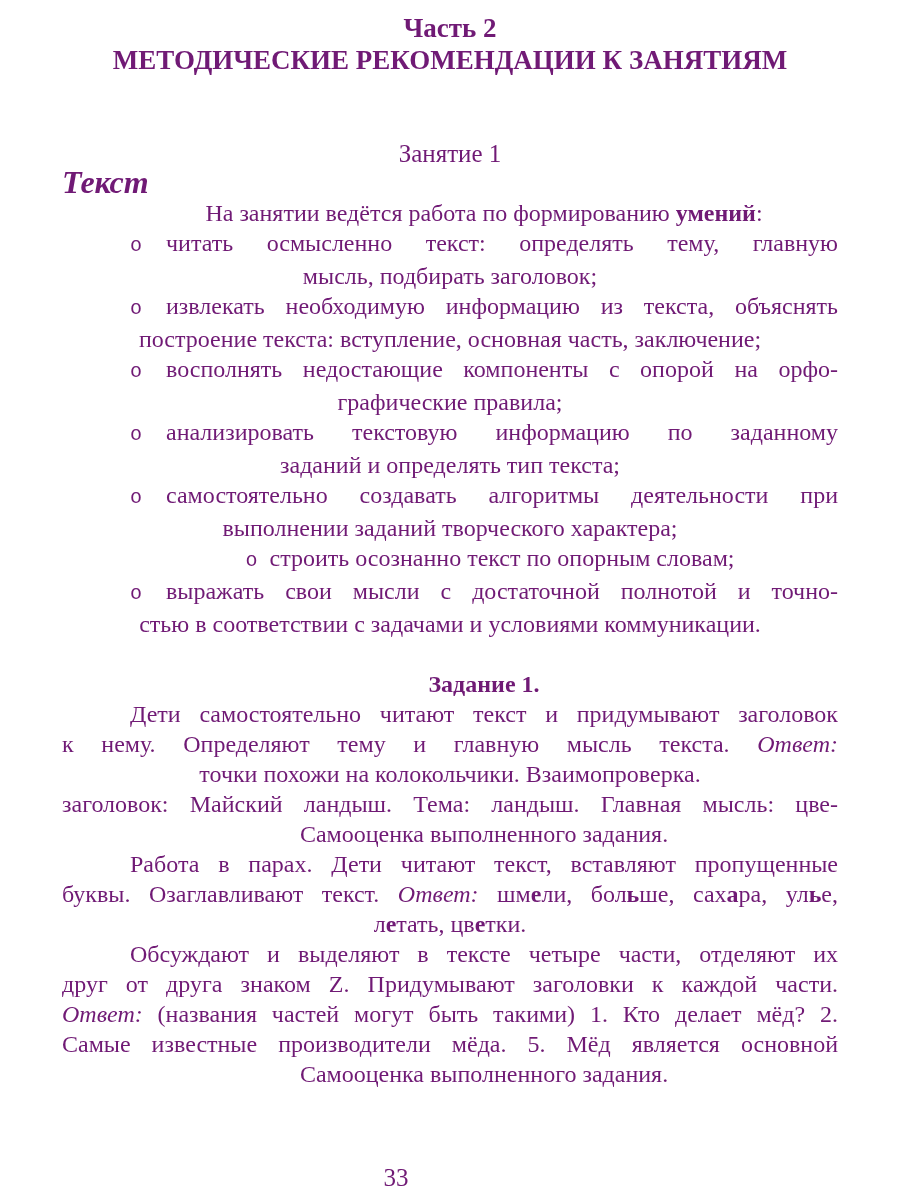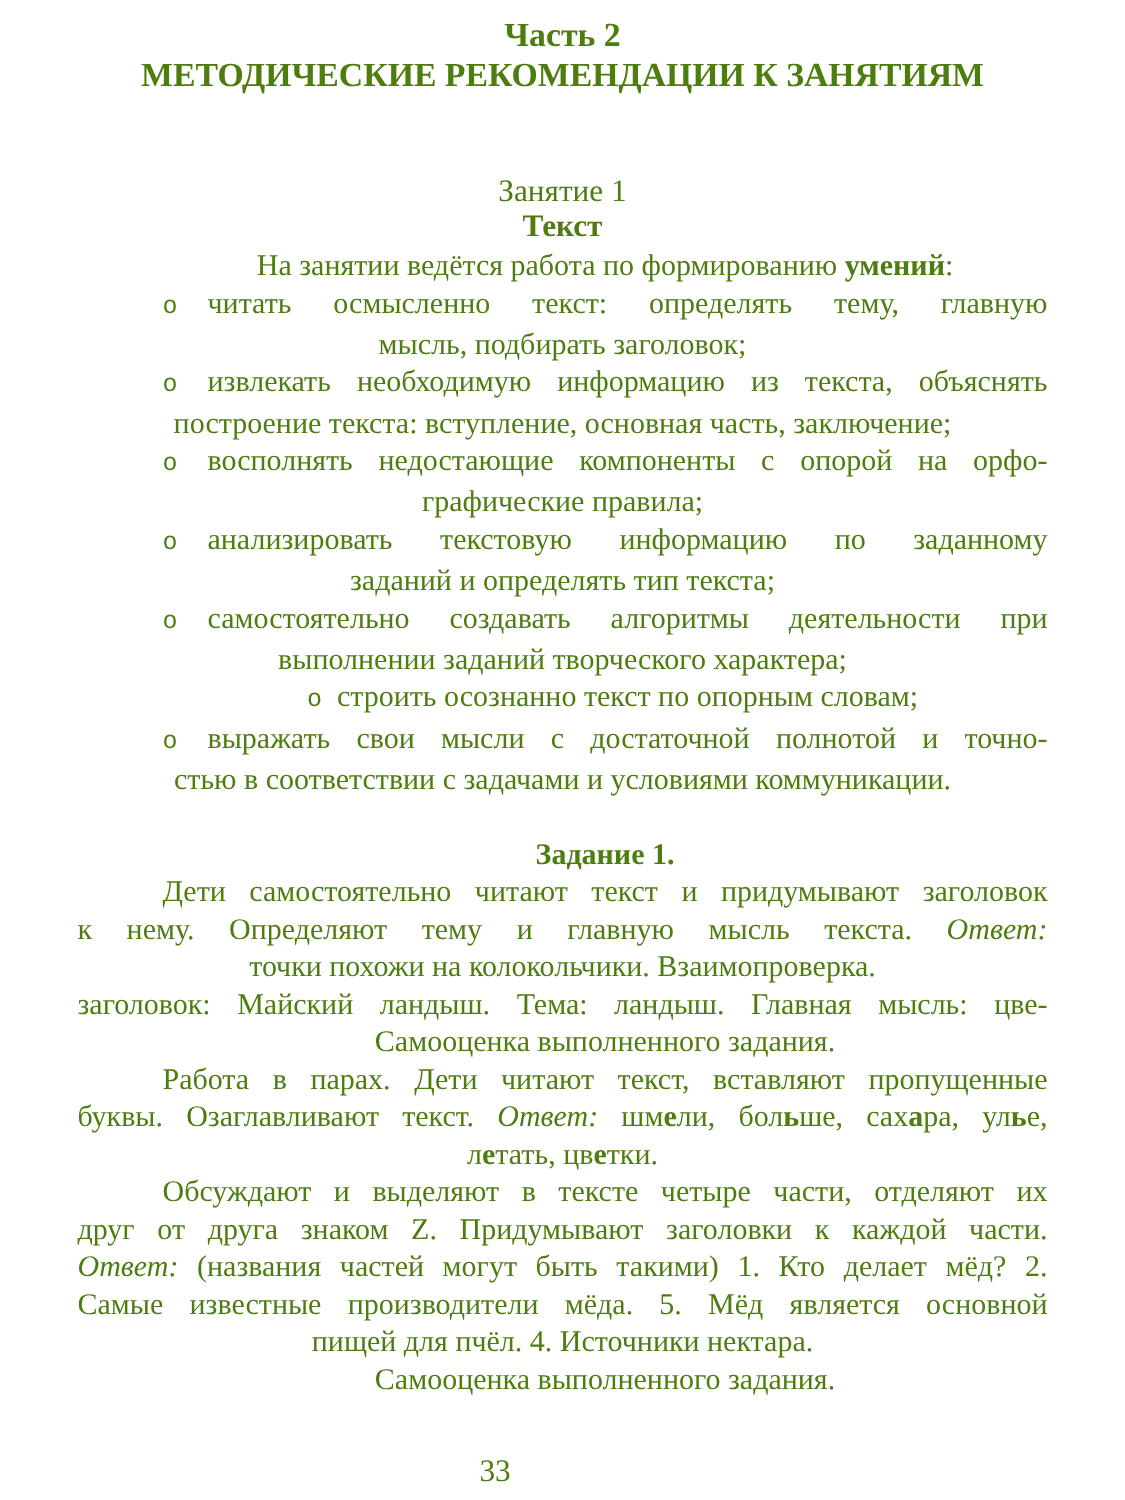--- a/index.html
+++ b/index.html
@@ -1,21 +1,21 @@
 <!DOCTYPE html>
 <html lang="ru"><head>
 <meta charset="utf-8">
 <style>
   html, body { margin: 0; padding: 0; background: #ffffff; }
   .page {
     position: relative;
     width: 900px;
     height: 1200px;
     background: #ffffff;
-    color: #4d7c0f;
+    color: #701a75;
     font-family: "Liberation Serif", serif;
     overflow: hidden;
   }
   .content {
     position: absolute;
     left: 62px;
     top: 0;
     width: 776px;
   }
   .part-heading {
@@ -25,24 +25,25 @@
     font-size: 27px;
     line-height: 32px;
   }
   .lesson-heading {
     margin-top: 64px;
     text-align: center;
     font-size: 25px;
     line-height: 28px;
   }
   .topic-heading {
-    text-align: center;
+    text-align: left;
     font-weight: bold;
-    font-size: 25px;
+    font-size: 32px;
     line-height: 28px;
+    font-style: italic;
   }
   .doc-body {
     margin-top: 2px;
     font-size: 24px;
   }
   .para { margin: 0; }
   .para.space-before { margin-top: 30px; }
   .line {
     line-height: 30px;
     text-align: justify;
@@ -128,21 +129,20 @@
         <div class="para">
           <div class="line indent"><span>Работа в парах. Дети читают текст, вставляют пропущенные</span></div>
           <div class="line"><span>буквы. Озаглавливают текст. </span><span class="i">Ответ:</span><span> шм</span><span class="b">е</span><span>ли, бол</span><span class="b">ь</span><span>ше, сах</span><span class="b">а</span><span>ра, ул</span><span class="b">ь</span><span>е,</span></div>
           <div class="line end"><span>л</span><span class="b">е</span><span>тать, цв</span><span class="b">е</span><span>тки.</span></div>
         </div>
         <div class="para">
           <div class="line indent"><span>Обсуждают и выделяют в тексте четыре части, отделяют их</span></div>
           <div class="line"><span>друг от друга знаком Z. Придумывают заголовки к каждой части.</span></div>
           <div class="line"><span class="i">Ответ:</span><span> (названия частей могут быть такими) 1. Кто делает мёд? 2.</span></div>
           <div class="line"><span>Самые известные производители мёда. 5. Мёд является основной</span></div>
-          <div class="line end"><span>пищей для пчёл. 4. Источники нектара.</span></div>
         </div>
         <div class="para">
           <div class="line end indent"><span>Самооценка выполненного задания.</span></div>
         </div>
       </div>
   </div>
   <div class="page-number">33</div>
 </div>
 
 </body></html>

